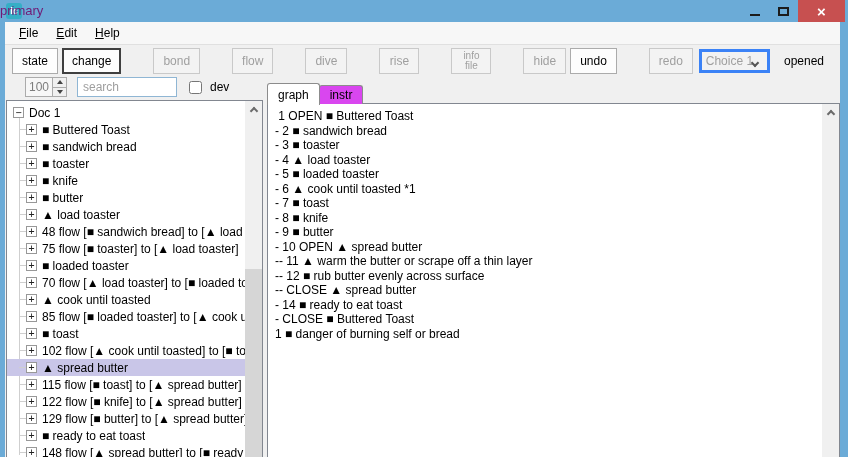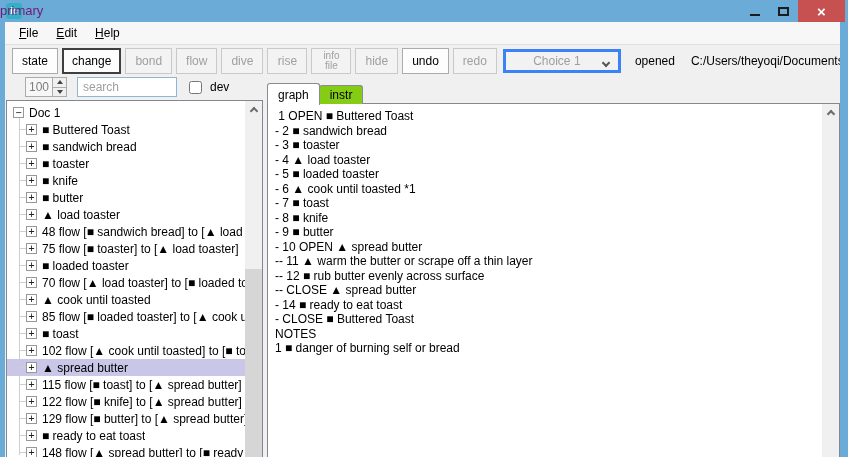--- a/index.html
+++ b/index.html
@@ -44,21 +44,21 @@
     display:flex; align-items:center; padding-left:7px; gap:4px; overflow:hidden;
   }
   .tb-buttons { display:flex; align-items:center; gap:4px; }
   .tb-btn {
     height:26px; min-width:40px; padding:0 9px; background:#fdfdfd;
     border:1px solid #ababab; font-size:12px; color:#000;
     font-family:inherit; text-align:center; white-space:nowrap;
     display:inline-flex; align-items:center; justify-content:center;
   }
   .tb-btn.focused { border:1px solid #3f3f3f; box-shadow:inset 0 0 0 1px #3f3f3f; }
-  .tb-btn.disabled { background:#f3f3f3; border-color:#c9c9c9; color:#9f9f9f; }
+  .tb-btn.disabled { background:#f3f3f3; border-color:#c9c9c9; color:#9f9f9f;margin-left:28px; }
   .tb-btn.twoline { white-space:pre-line; font-size:10px; line-height:10px; padding:0 7px; }
   .combo {
     height:24px; width:118px; border:3px solid #3b82f6; background:#f2f2f2;
     color:#9f9f9f; font-size:12px; display:flex; align-items:center;
     justify-content:center; position:relative; margin-left:2px;
   }
   .combo .combo-value { margin-right:10px; }
   .chev-down {
     position:absolute; right:9px; top:8px; width:6px; height:6px;
     border-left:2px solid #555; border-bottom:2px solid #555;
@@ -84,21 +84,21 @@
     width:100px; height:20px; border:1px solid #8fb6d4; background:#fff;
     font-size:12px; padding:0 5px; margin-left:10px; font-family:inherit; color:#000;
   }
   .search::placeholder { color:#9f9f9f; }
   .devcb { margin-left:12px; width:13px; height:13px; }
   .devlbl { font-size:12px; margin-left:5px; color:#000; }
   
   .tabs { position:absolute; left:262px; top:59px; height:23px; display:flex; align-items:flex-end; z-index:3; }
   .tab {
     height:19px; padding:0 10px; border:1px solid #8c8c8c; border-bottom:none;
-    border-radius:3px 3px 0 0; background:#84cc16; font-size:12px; color:#000;
+    border-radius:3px 3px 0 0; background:#d946ef; font-size:12px; color:#000;
     display:flex; align-items:center; margin-right:-1px; position:relative;
   }
   .tab.active { height:22px; background:#fff; z-index:4; margin-bottom:-1px; }
   
   .tree-panel {
     position:absolute; left:1px; top:78px; width:257px; height:372px;
     background:#fff; border:1px solid #828790; overflow:hidden;
   }
   .tree-scroll { position:absolute; left:0; top:0; right:17px; bottom:0; overflow:hidden; padding-top:3px; }
   .tree-vline { position:absolute; left:12px; top:14px; width:1px; height:340px; background:#cfcfcf; }
@@ -371,21 +371,20 @@
           <div class="instr-line">-- 11 ▲ warm the butter or scrape off a thin layer</div>
 
           <div class="instr-line">-- 12 ■ rub butter evenly across surface</div>
 
           <div class="instr-line">-- CLOSE ▲ spread butter</div>
 
           <div class="instr-line">- 14 ■ ready to eat toast</div>
 
           <div class="instr-line">- CLOSE ■ Buttered Toast</div>
 
-          <div class="instr-line">NOTES</div>
 
           <div class="instr-line">1 ■ danger of burning self or bread</div>
         </div>
       <div class="vscroll">
         <div class="sb-arrow">
             <span class="chev-up"></span>
           </div>
       </div>
     </div>
 

